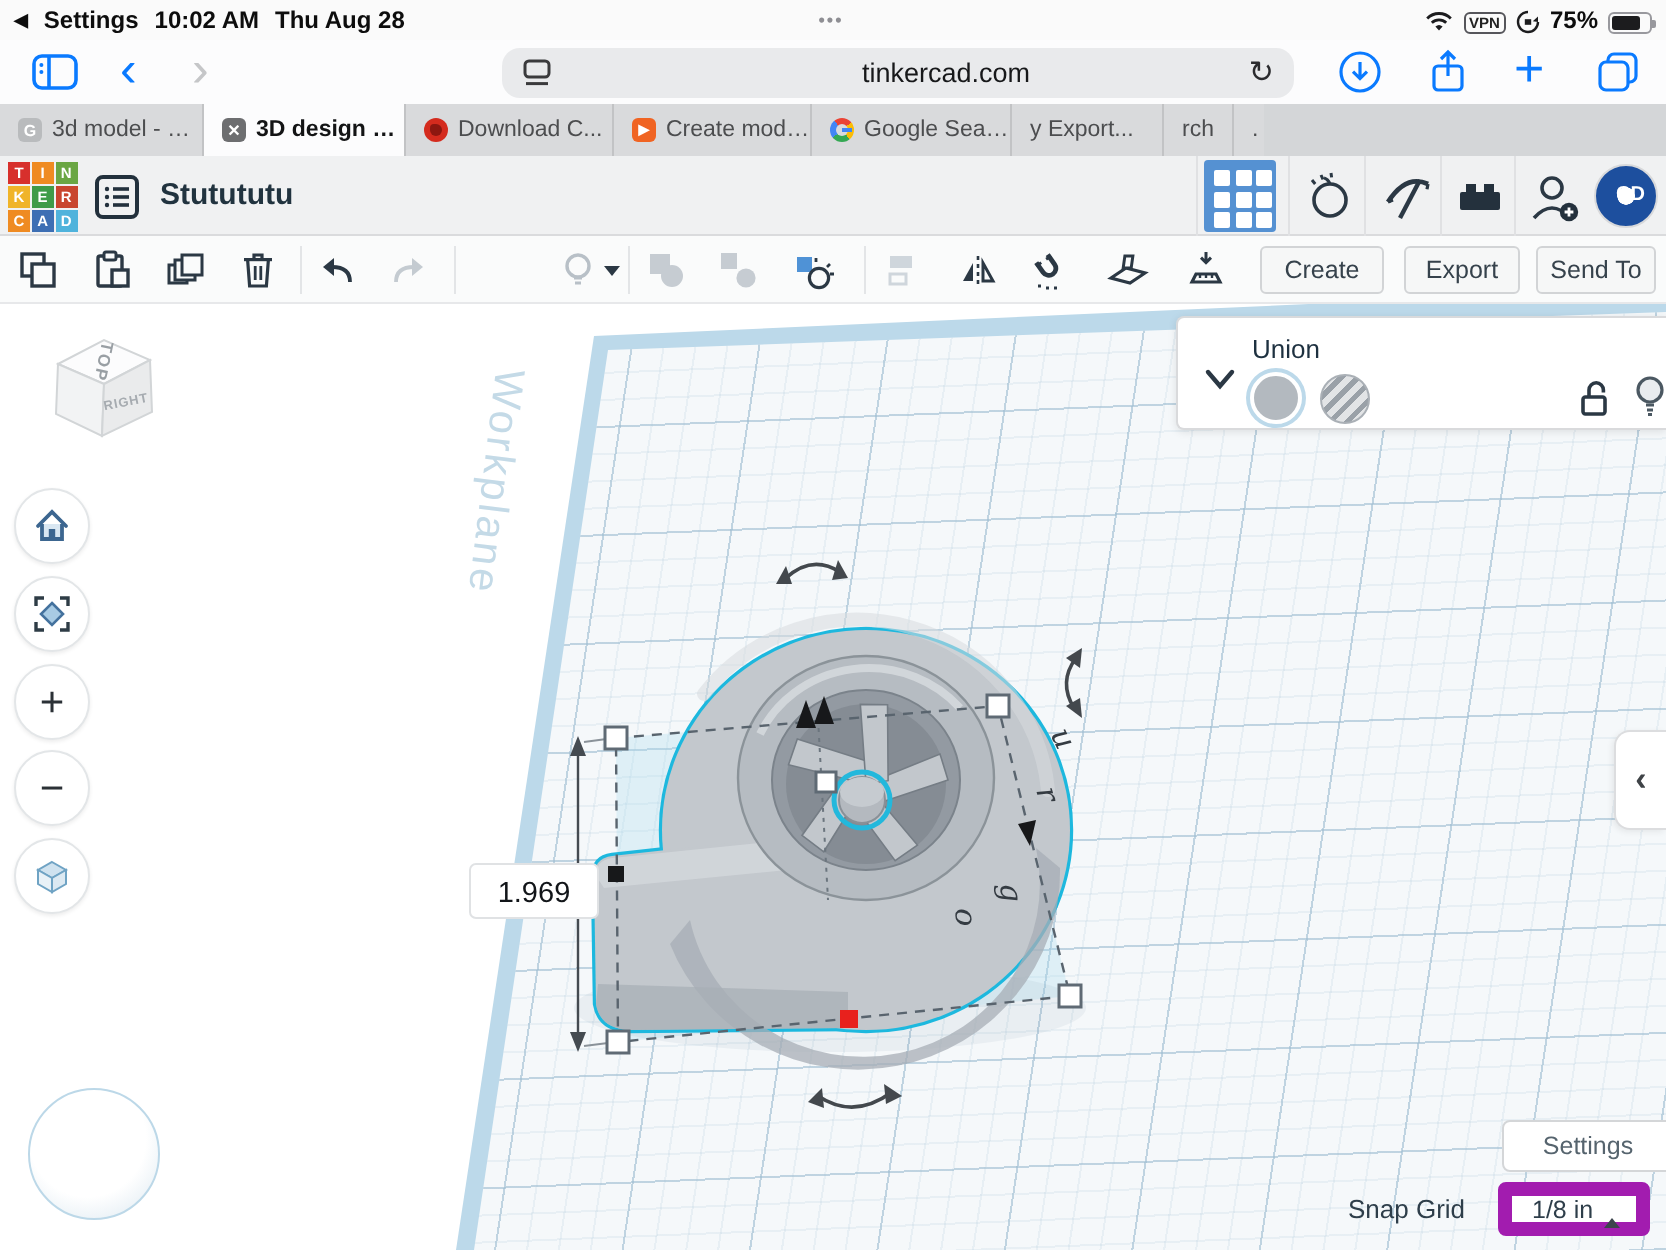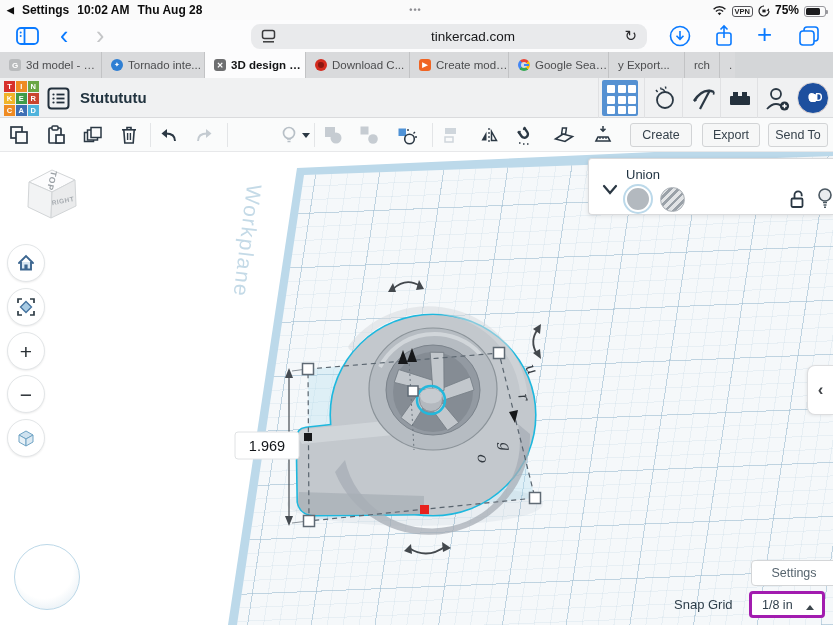--- a/index.html
+++ b/index.html
@@ -121,21 +121,21 @@
                box-shadow:-1px 1px 3px rgba(0,0,0,0.07); display:flex; align-items:center;
                justify-content:center; cursor:pointer; }
   #side-flap span { font-size:17px; color:#3f4347; font-weight:700; }
 
   
   #settings-btn { position:absolute; left:751px; top:408px; width:86px; height:26px; background:#fff;
                   border:1px solid #d4d6d8; border-radius:4px; font-size:12.5px; color:#56646e;
                   display:flex; align-items:center; justify-content:center; cursor:pointer; }
   #snap-label { position:absolute; left:674px; top:445px; font-size:13px; color:#2e3e4a; }
   #snap-select { position:absolute; left:749px; top:439px; width:76px; height:27px; background:#fff;
-                 border:3px solid #a21caf; border-radius:4px; font-size:12.5px; color:#2e3e4a;
+                 border:7px solid #a21caf; border-radius:4px; font-size:12.5px; color:#2e3e4a;
                  display:flex; align-items:center; padding-left:10px; cursor:pointer; }
   #snap-caret { position:absolute; right:8px; top:11px; width:0; height:0;
                 border-left:4px solid transparent; border-right:4px solid transparent;
                 border-bottom:5px solid #3c454c; }
 </style>
 </head>
 <body>
 
 <div id="screen">
 
@@ -198,24 +198,20 @@
     <svg style="position:absolute;left:798px;top:5px" width="22" height="22" viewBox="0 0 22 22">
       <rect x="6" y="2" width="14" height="14" rx="3" stroke="#0a7aff" stroke-width="1.6" fill="#fcfcfd"></rect>
       <rect x="2" y="6" width="14" height="14" rx="3" stroke="#0a7aff" stroke-width="1.6" fill="#fcfcfd"></rect>
     </svg>
   </div>
 
   <div id="tab-strip">
     <div class="tab" style="width:102px">
       <span class="fav fav-gdoc">G</span>
       <span class="tlabel">3d model - G...</span>
-    </div>
-    <div class="tab" style="width:103px">
-      <span class="fav fav-blue">✦</span>
-      <span class="tlabel">Tornado inte...</span>
     </div>
     <div class="tab active" style="width:101px">
       <span class="fav fav-close">✕</span>
       <span class="tlabel">3D design St...</span>
     </div>
     <div class="tab" style="width:104px">
       <span class="fav fav-red">
           <i></i>
         </span>
       <span class="tlabel">Download C...</span>

